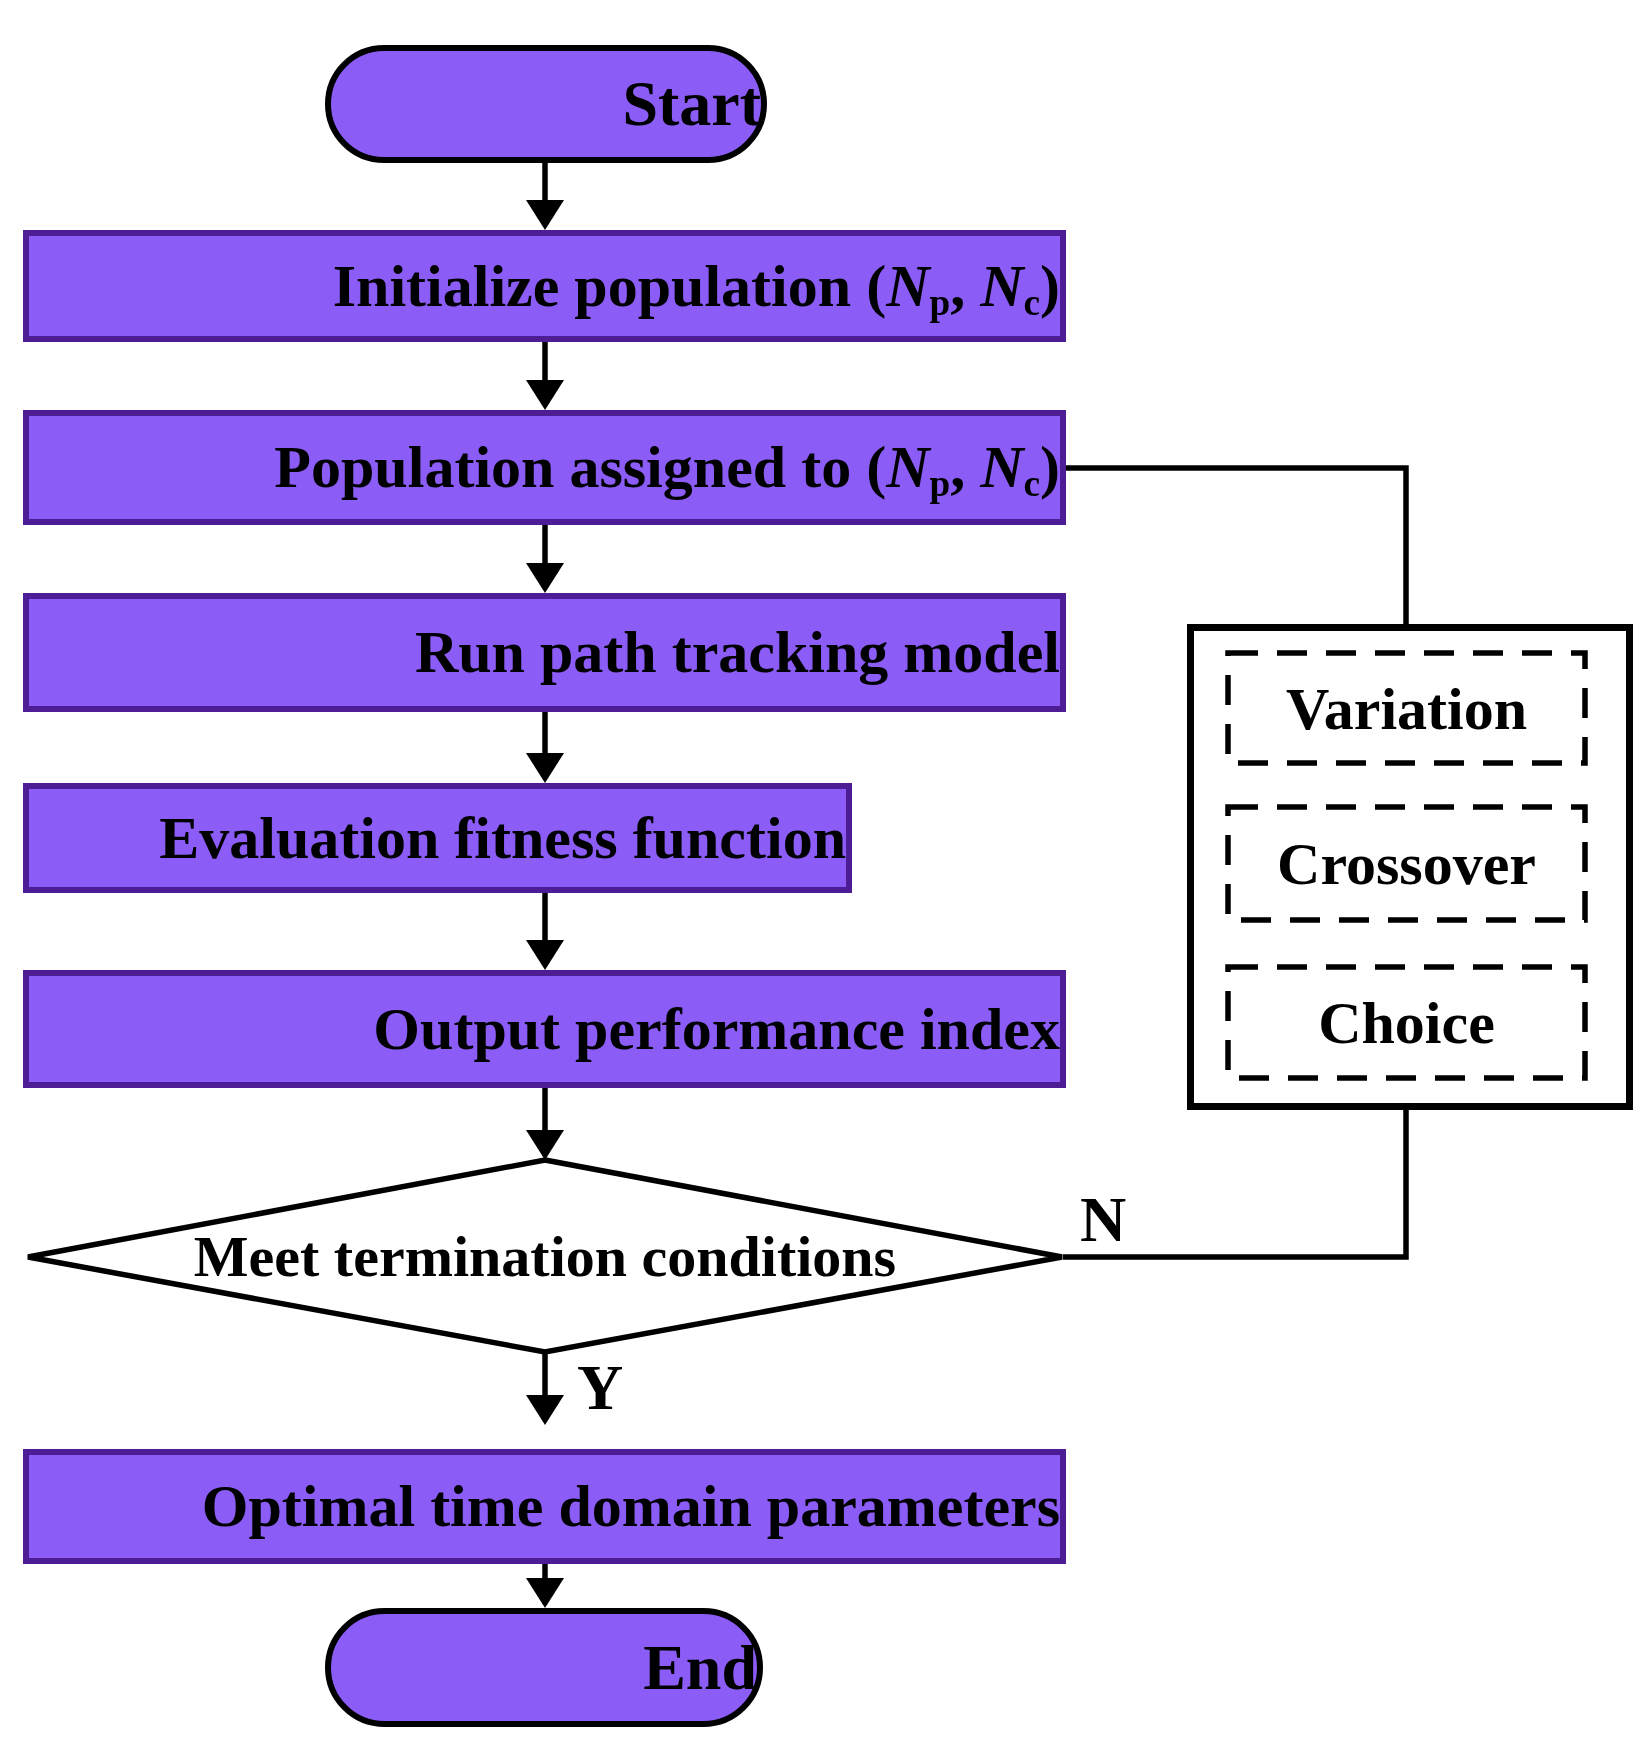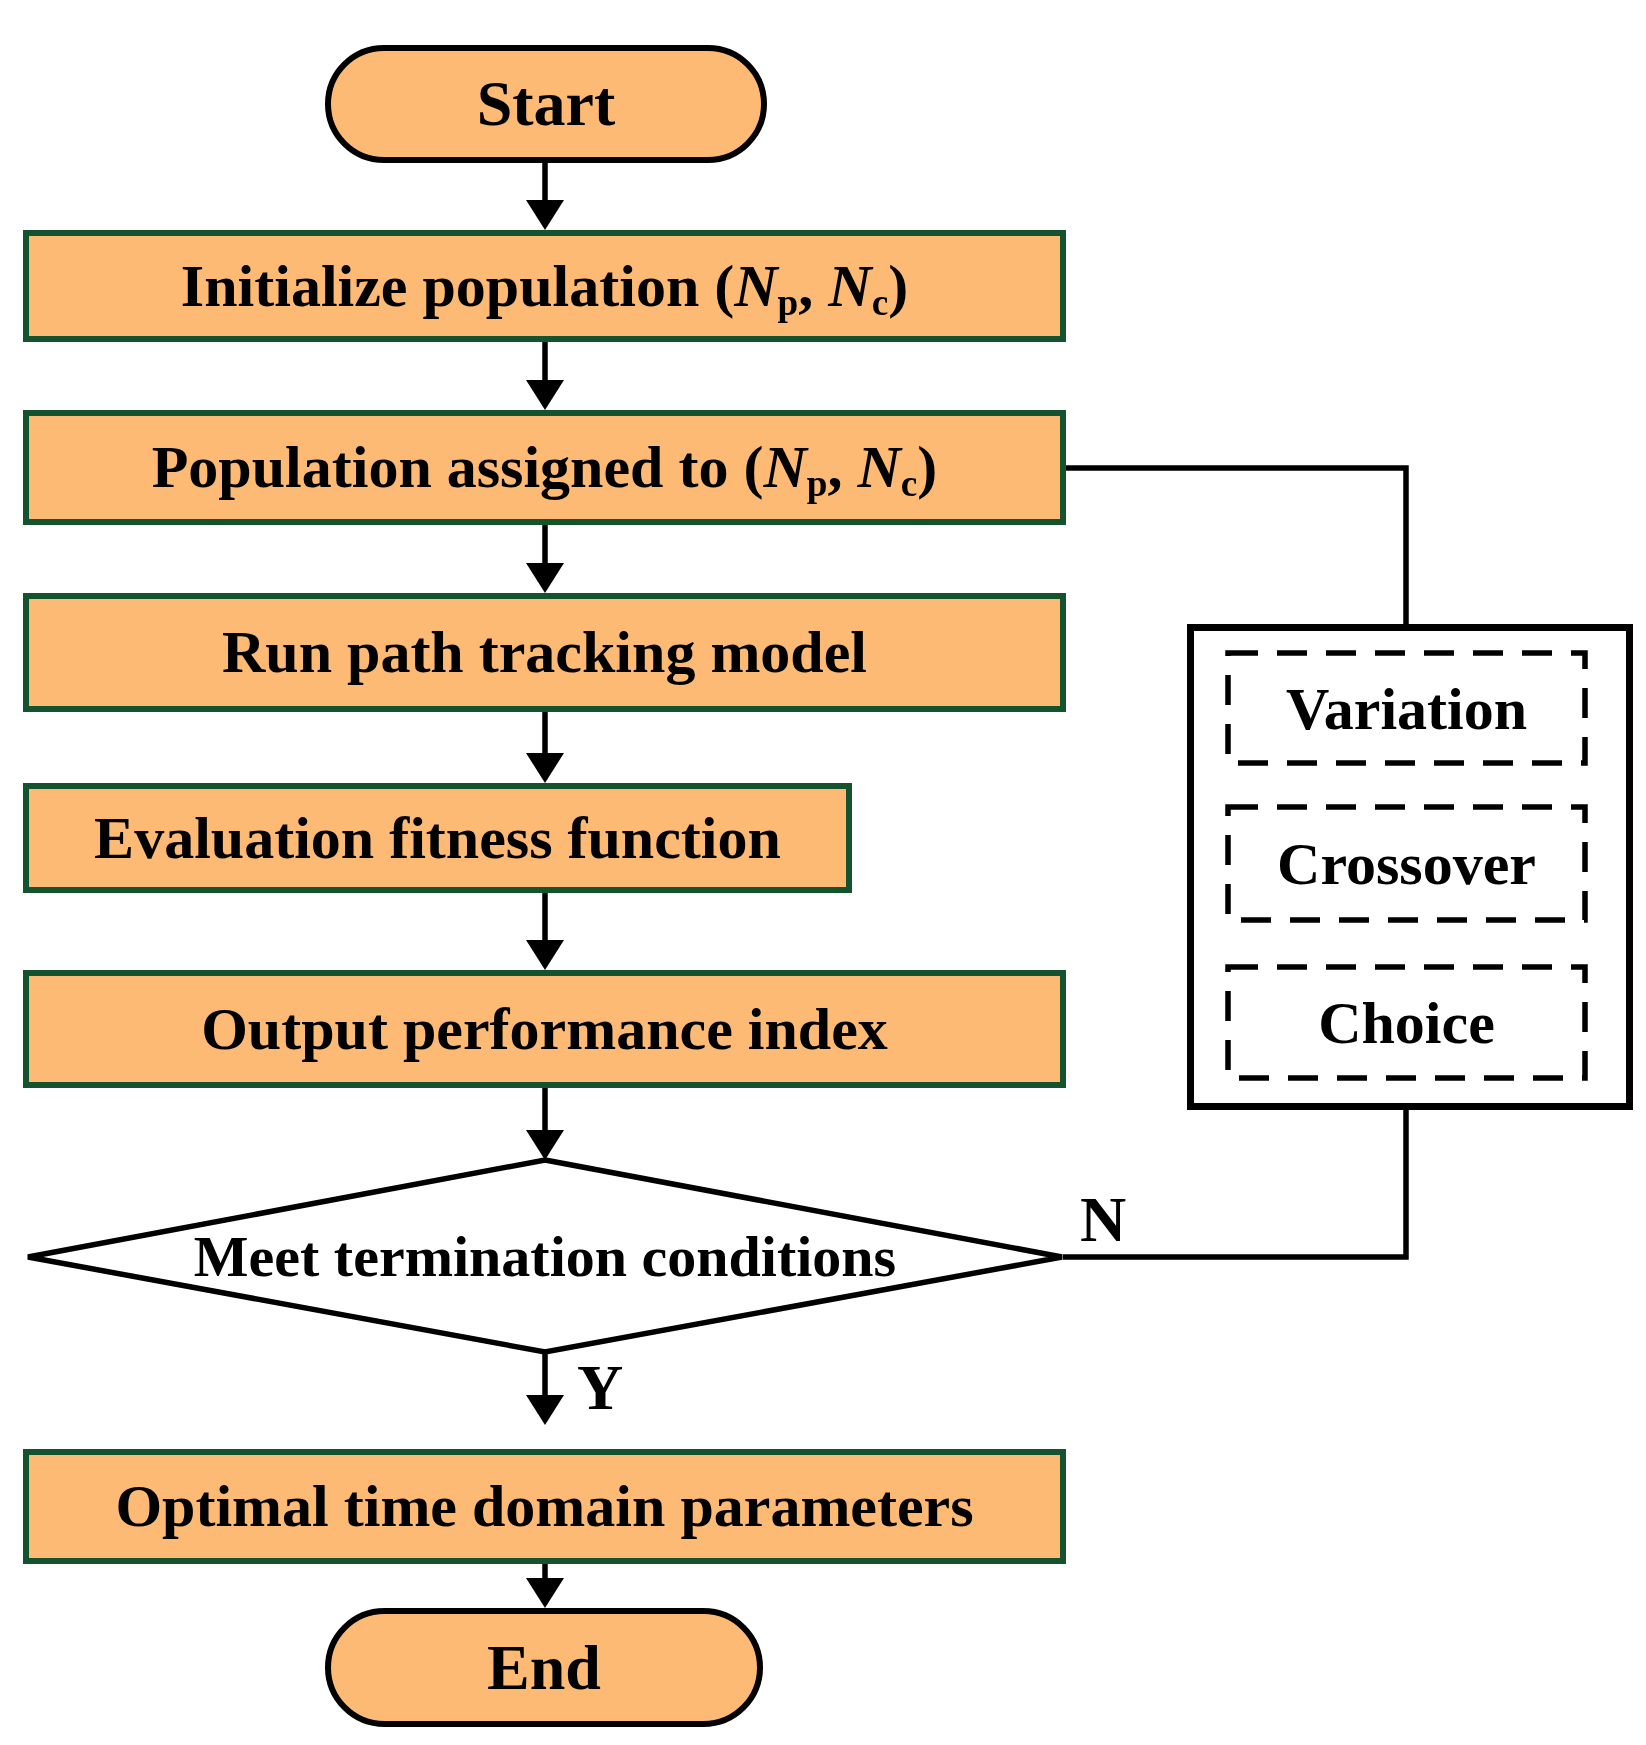--- a/index.html
+++ b/index.html
@@ -16,29 +16,29 @@
     position: absolute;
     left: 0; top: 0;
     width: 1646px; height: 1745px;
     z-index: 1;
   }
   .node {
     position: absolute;
     box-sizing: border-box;
     display: flex;
     align-items: center;
-    justify-content: center;
-    background: #fdba74;
+    justify-content: flex-end;
+    background: #8b5cf6;
     font-weight: bold;
     white-space: nowrap;
     z-index: 2;
     text-align: center;
   }
   .rect-box {
-    border: 6px solid #14532d;
+    border: 6px solid #4c1d95;
     font-size: 60px;
   }
   .terminator {
     border: 6px solid #000000;
     border-radius: 62px;
     font-size: 64px;
   }
   .container-box {
     position: absolute;
     box-sizing: border-box;

